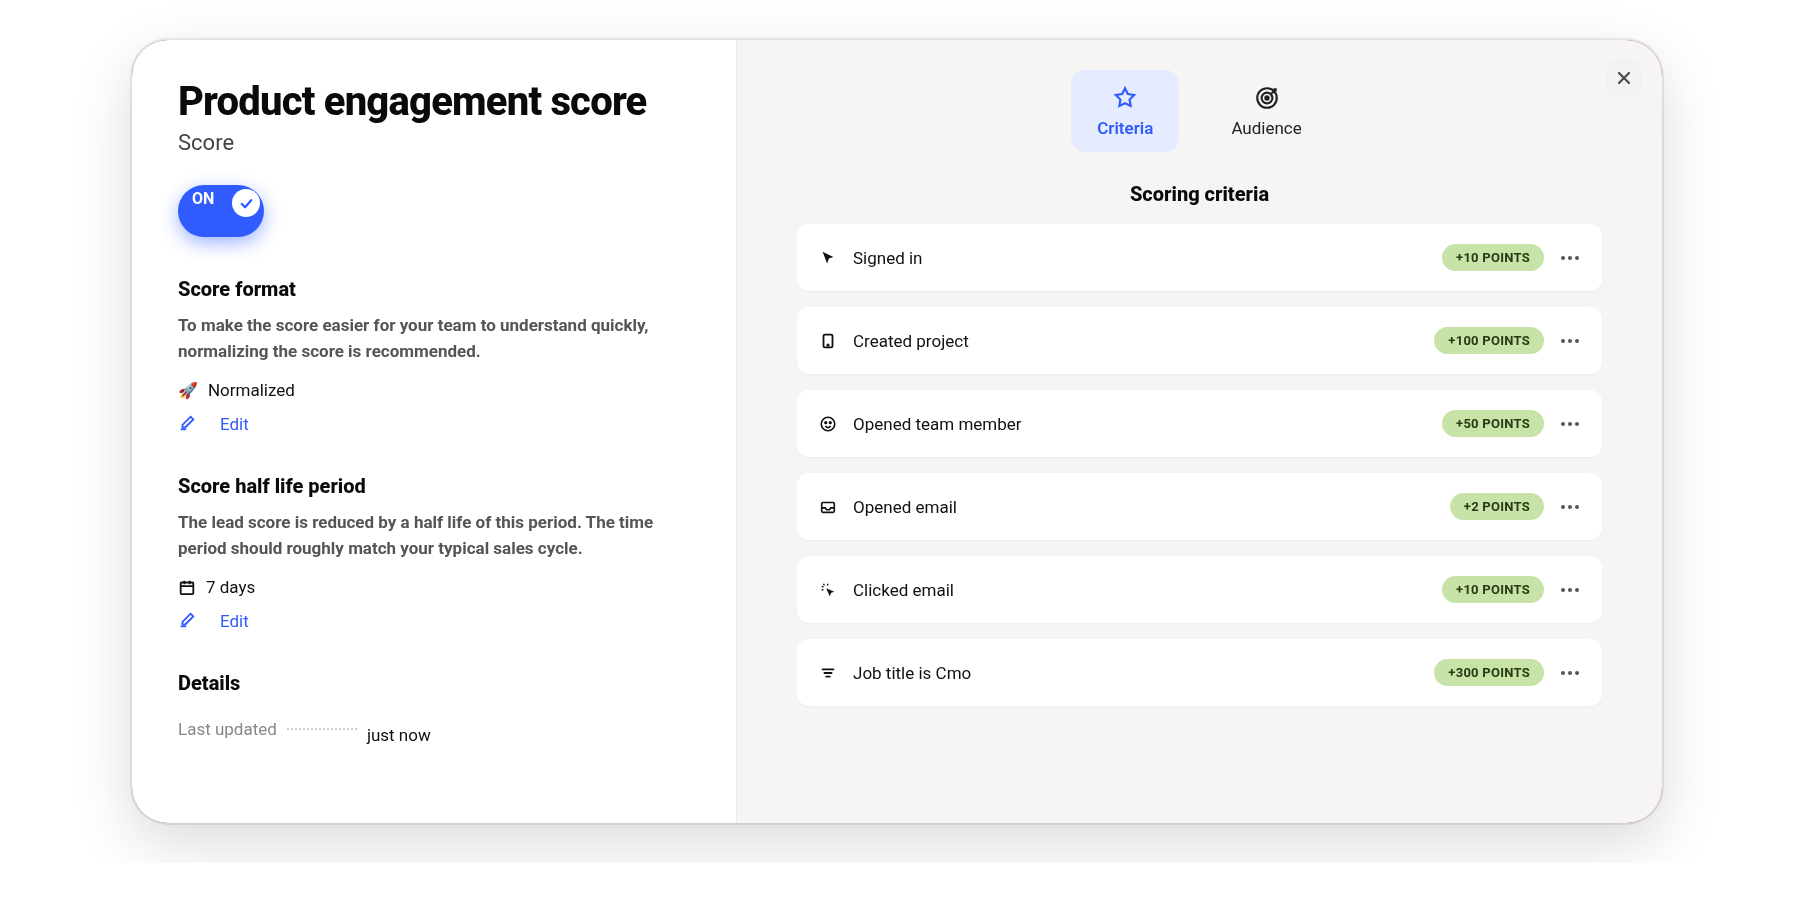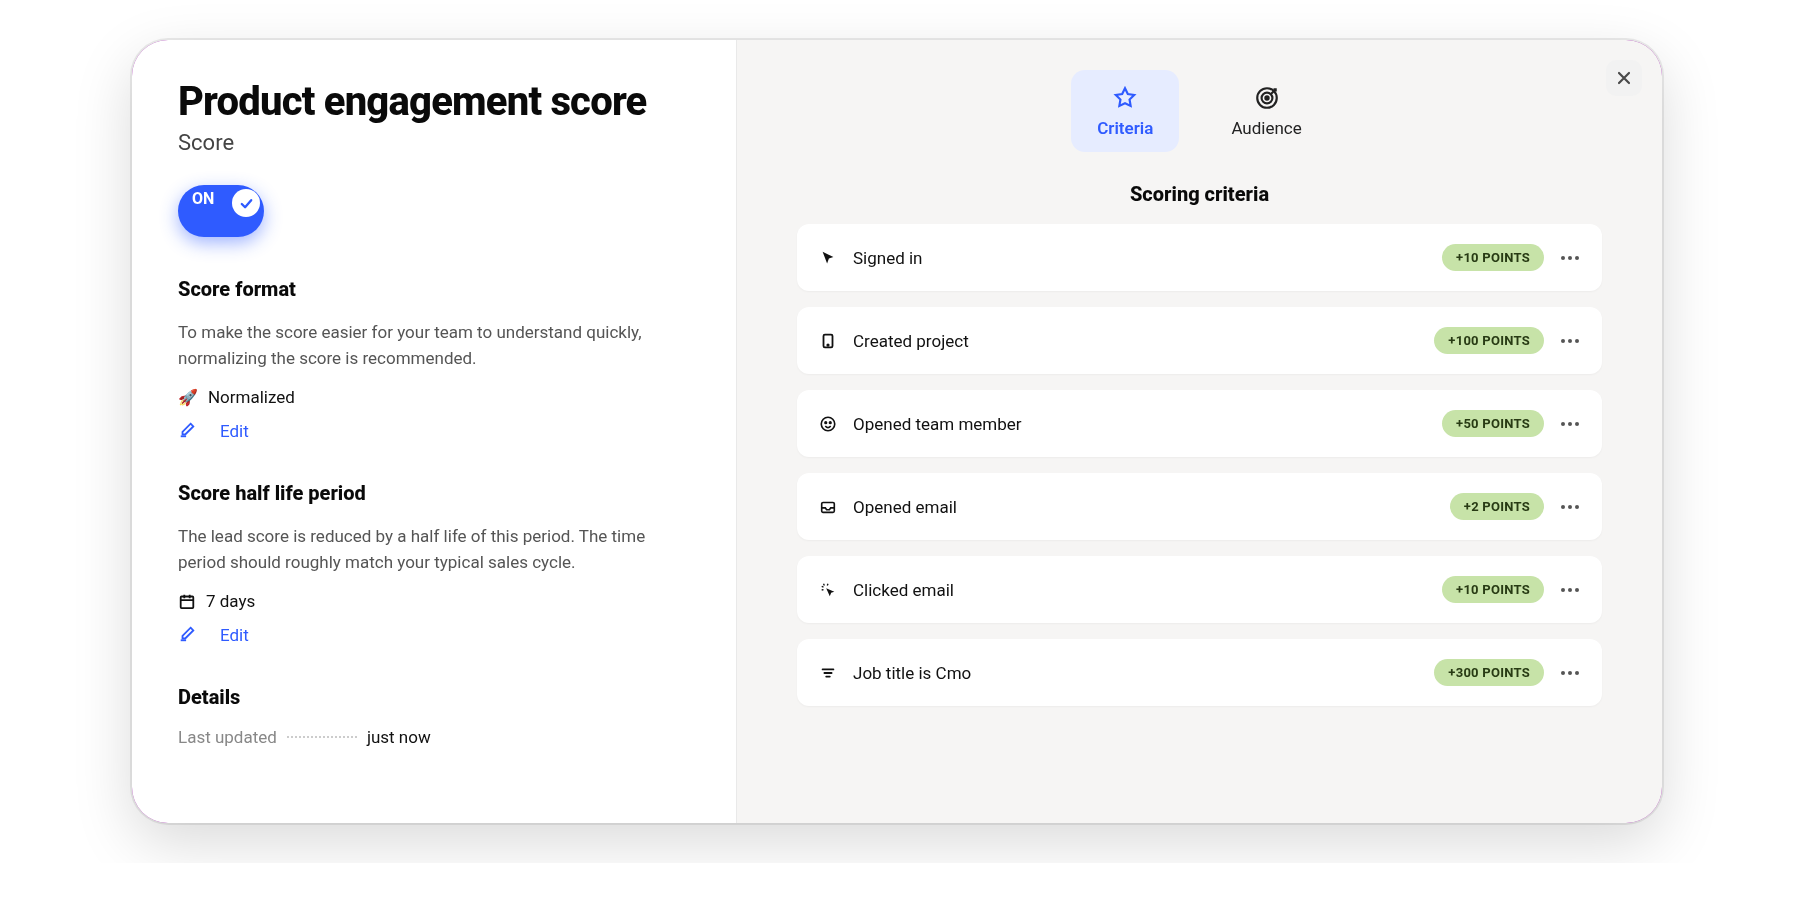--- a/index.html
+++ b/index.html
@@ -23,28 +23,28 @@
   margin-top:30px; width:86px; height:52px; background:#2f5bff; border-radius:999px;
   display:flex; align-items:flex-start; padding:4px 4px 4px 14px; color:#fff; font-weight:700;
   box-shadow:0 6px 18px rgba(47,91,255,0.45); cursor:pointer; gap:8px;
 }
 .toggle .knob {
   width:28px; height:28px; background:#fff; border-radius:50%;
   display:flex; align-items:center; justify-content:center; color:#2f5bff; margin-left:auto;
 }
 .section { margin-top:40px; }
 .section h3 { font-size:20px; font-weight:800; color:#0a0a0a; }
-.section p { font-size:17px; color:#555; margin-top:19px; line-height:1.5; max-width:520px; }
+.section p { font-size:17px; color:#555; margin-top:12px; line-height:1.5; max-width:520px;font-weight:bold; }
 .value-row { display:flex; align-items:center; gap:10px; margin-top:16px; font-size:17px; color:#111; }
 .rocket { font-size:16px; }
 .edit-link { display:flex; align-items:flex-start; gap:24px; margin-top:14px; color:#2f5bff; font-size:17px; cursor:pointer; }
 .details-row { display:flex; align-items:center; gap:10px; margin-top:18px; font-size:17px;text-align:center; }
 .details-label { color:#888; }
 .dotted { border-bottom:2px dotted #ccc; width:70px; height:1px; display:inline-block; }
-.details-value { color:#111; }
+.details-value { color:#111;margin-top:12px; }
 .right {
   flex:1; background:#f6f5f4; padding:30px 60px 40px 60px; display:flex; flex-direction:column;
 }
 .tabs { display:flex; gap:26px; justify-content:center; margin-bottom:30px; }
 .tab {
   display:flex; flex-direction:column; align-items:center; gap:6px;
   padding:14px 26px; border-radius:14px; cursor:pointer; font-size:17px; color:#222;
 }
 .tab.active { background:#e6ecff; color:#2f5bff; font-weight:600; }
 .tab .icon { width:28px; height:28px; display:flex; align-items:center; justify-content:center; }

